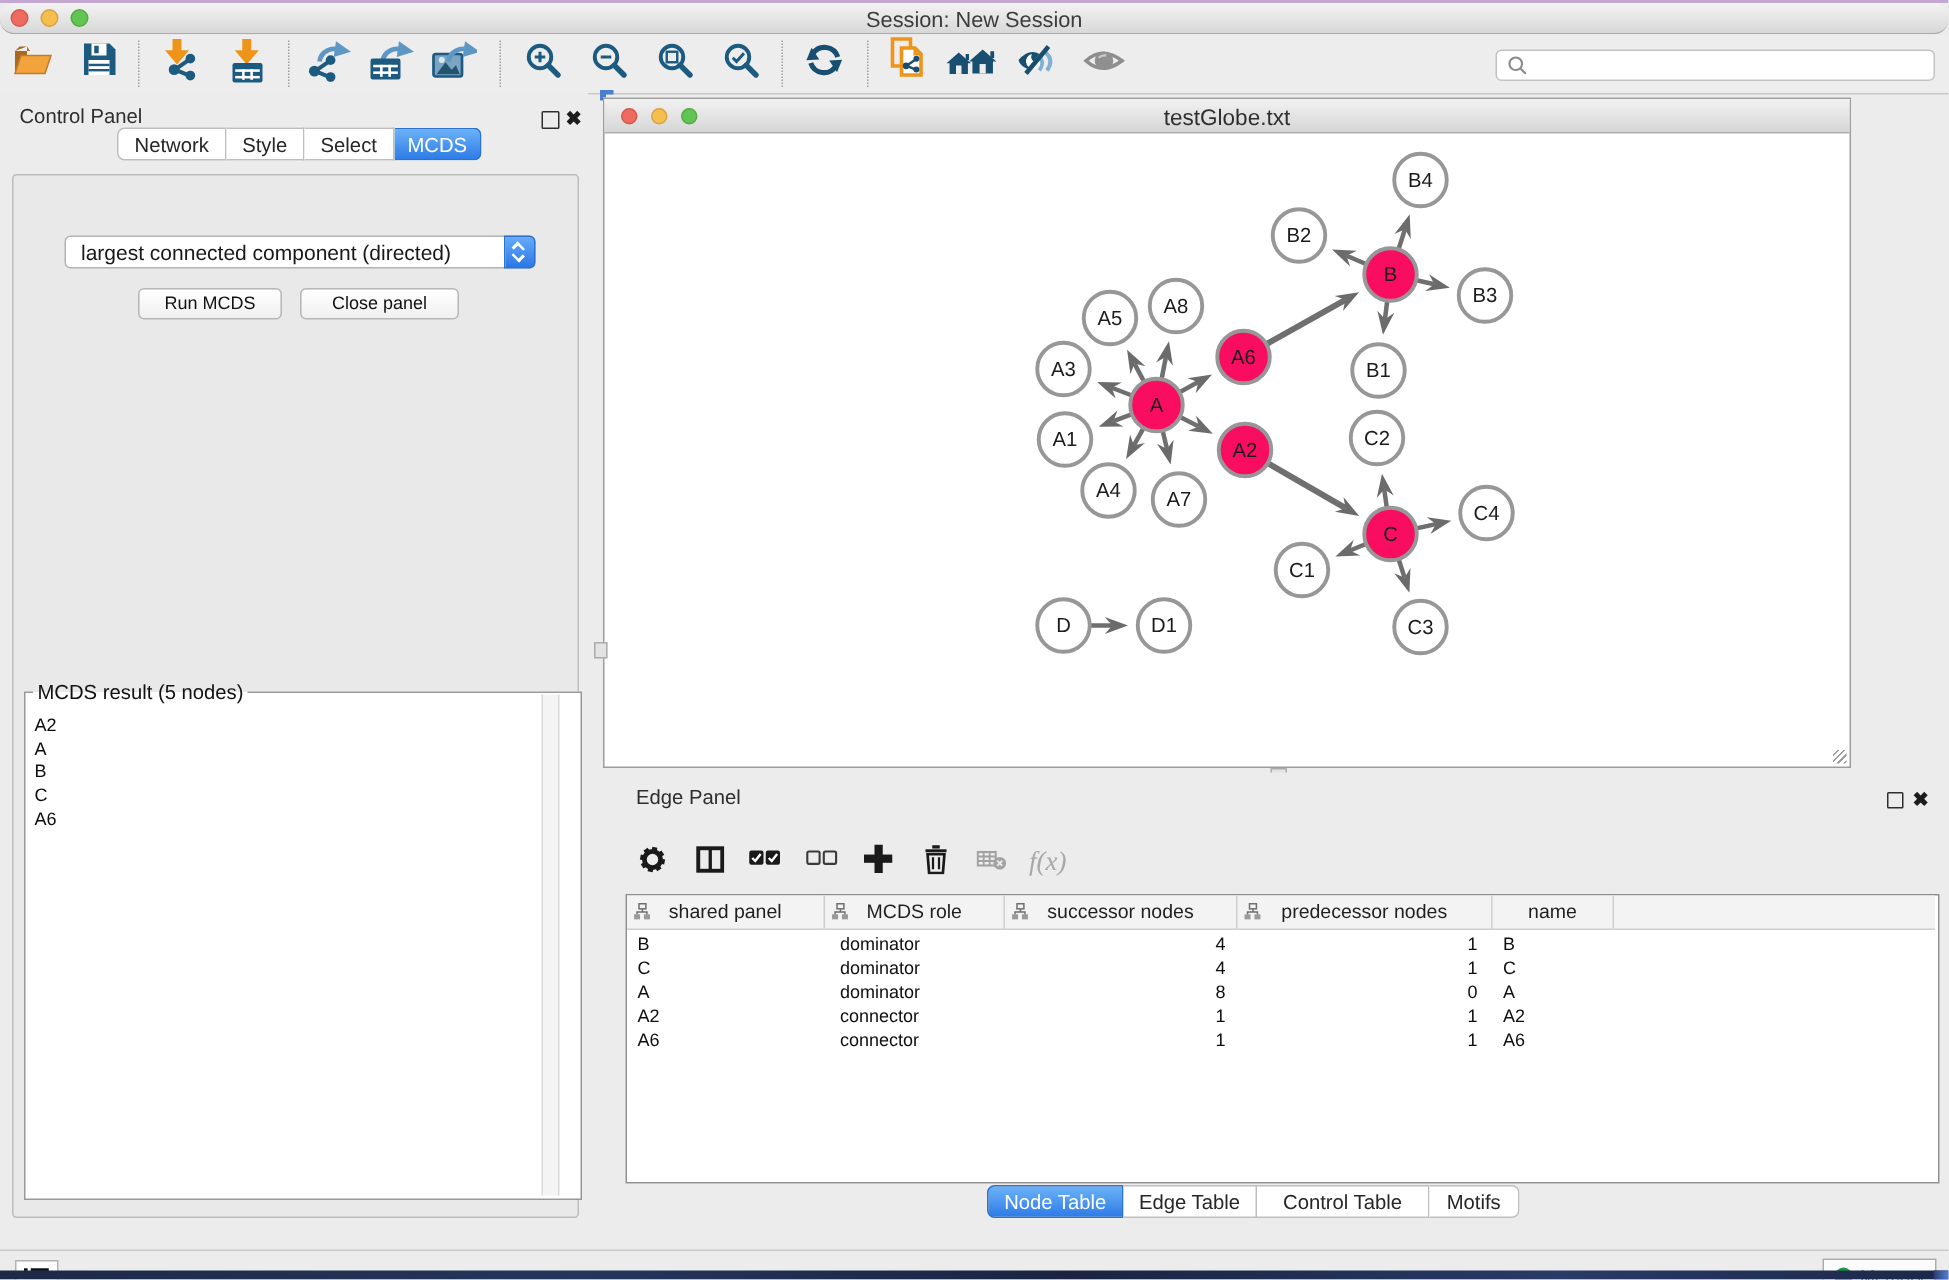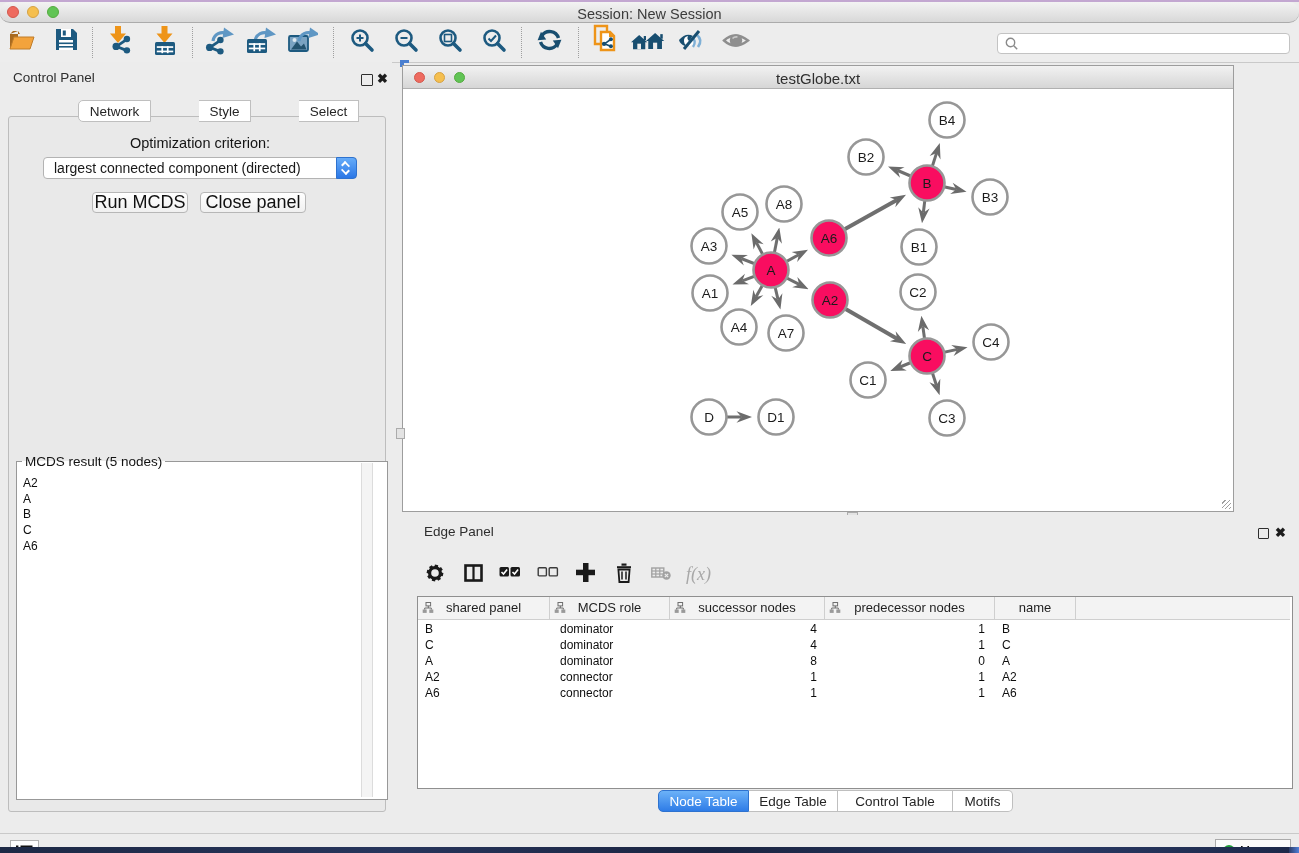--- a/index.html
+++ b/index.html
@@ -42,34 +42,34 @@
 .wx{position:absolute;font-size:13px;font-weight:bold;color:#1c1c1c;}
 #cp-content{position:absolute;left:8px;top:54px;width:376px;height:694px;
   border:1px solid #bdbdbd;border-radius:3px;background:#e9e9e9;}
 
 .seg{position:absolute;display:flex;height:22px;font-size:13.5px;line-height:22px;
   text-align:center;color:#262626;}
 .seg .s{background:#fff;border:1px solid #bfbfbf;border-left:none;box-sizing:border-box;}
 .seg .s.first{border-left:1px solid #bfbfbf;border-radius:5px 0 0 5px;}
 .seg .s.last{border-radius:0 5px 5px 0;}
 .seg .s.sel{background:linear-gradient(#6cb2f8,#2e7ce7);color:#fff;border-color:#2e72cf;}
-#cptabs{left:78px;top:38px;gap:48px;}
+#cptabs{left:78px;top:23px;}
 #optlabel{position:absolute;left:12px;width:376px;top:73px;text-align:center;
   font-size:14.5px;color:#141414;}
 #combo{position:absolute;left:43px;top:95px;width:312px;height:20px;background:#fff;
   border:1px solid #b3b3b3;border-radius:4px;font-size:14px;color:#181818;}
 #combo .ct{position:absolute;left:10px;top:2px;}
 #combo .step{position:absolute;right:-1px;top:-1px;width:19px;height:20px;
   background:linear-gradient(#66acf9,#2b77e6);border:1px solid #2e72cf;border-radius:0 4px 4px 0;}
 #combo .step .u{position:absolute;left:4.8px;top:4px;width:7px;height:7px;
   border-left:2px solid #fff;border-top:2px solid #fff;transform:rotate(45deg) scale(1,.8);box-sizing:border-box;}
 #combo .step .d{position:absolute;left:4.8px;bottom:4px;width:7px;height:7px;
   border-right:2px solid #fff;border-bottom:2px solid #fff;transform:rotate(45deg) scale(1,.8);box-sizing:border-box;}
 .btn{position:absolute;height:19px;background:linear-gradient(#ffffff,#f0f0f0);
-  border:1px solid #b7b7b7;border-radius:4px;font-size:18px;color:#111;
+  border:1px solid #b7b7b7;border-radius:4px;font-size:12px;color:#111;
   text-align:center;line-height:19px;}
 #grpbox{position:absolute;left:16px;top:399px;width:370px;height:337px;
   border:1px solid #989898;background:#fff;}
 #grpbox .leg{position:absolute;left:5px;top:-8px;background:linear-gradient(#e9e9e9 50%,#ffffff 50%);padding:0 3px;
   font-size:13.5px;color:#121212;}
 #grpbox .list{position:absolute;left:1px;top:1px;width:344px;height:334px;background:#fff;
   font-size:12px;color:#0c0c0c;line-height:15.7px;padding:13px 0 0 5px;box-sizing:border-box;}
 #grpbox .sbar{position:absolute;right:14px;top:1px;width:10px;height:334px;background:#f4f4f4;
   border-left:1px solid #dcdcdc;border-right:1px solid #dcdcdc;}
 
@@ -241,21 +241,20 @@
   <div class="ptitle">Control Panel</div>
   <div class="wbox" style="left:361px;top:12px;"></div>
   <div class="wx" style="left:377px;top:9px;">✖</div>
   <div id="cp-content"></div>
   <div class="seg" id="cptabs">
     <div class="s first" style="width:73px;">Network</div>
     <div class="s" style="width:52px;">Style</div>
     <div class="s" style="width:60px;">Select</div>
     <div class="s last sel" style="width:58px;">MCDS</div>
   </div>
-  <div id="optlabel">Optimization criterion:</div>
   <div id="combo">
       <span class="ct">largest connected component (directed)</span>
     <div class="step">
         <div class="u"></div>
         <div class="d"></div>
       </div>
     </div>
   <div class="btn" style="left:92px;top:130px;width:94px;">Run MCDS</div>
   <div class="btn" style="left:200px;top:130px;width:104px;">Close panel</div>
   <div id="grpbox">

